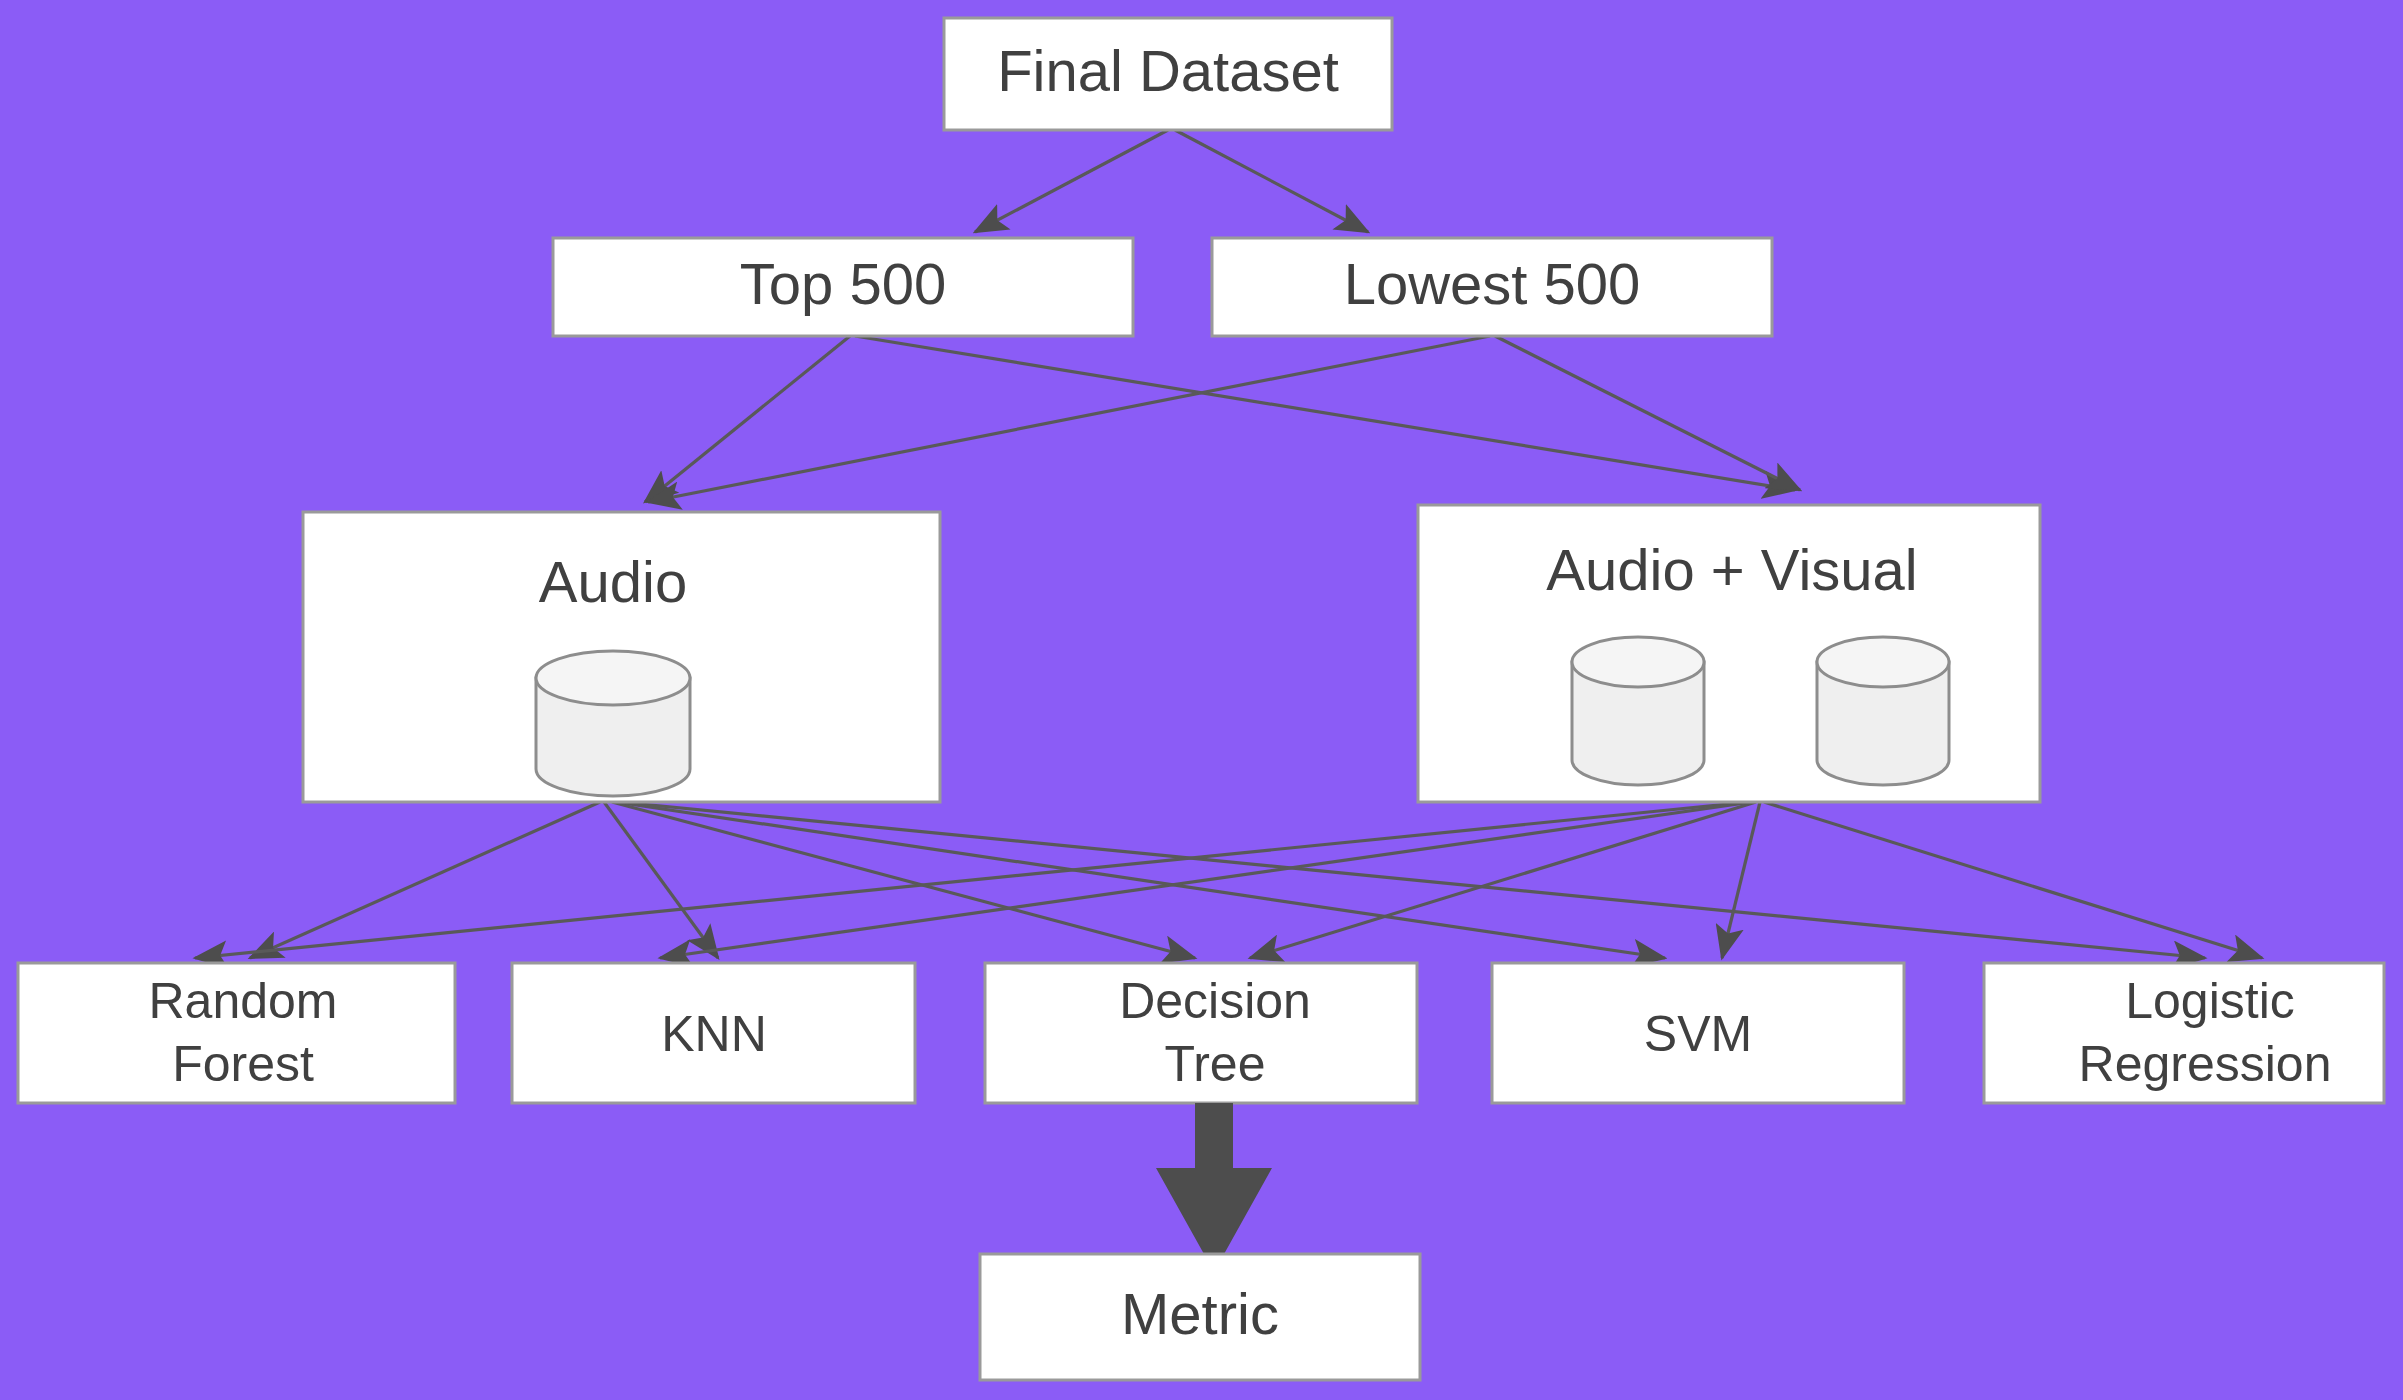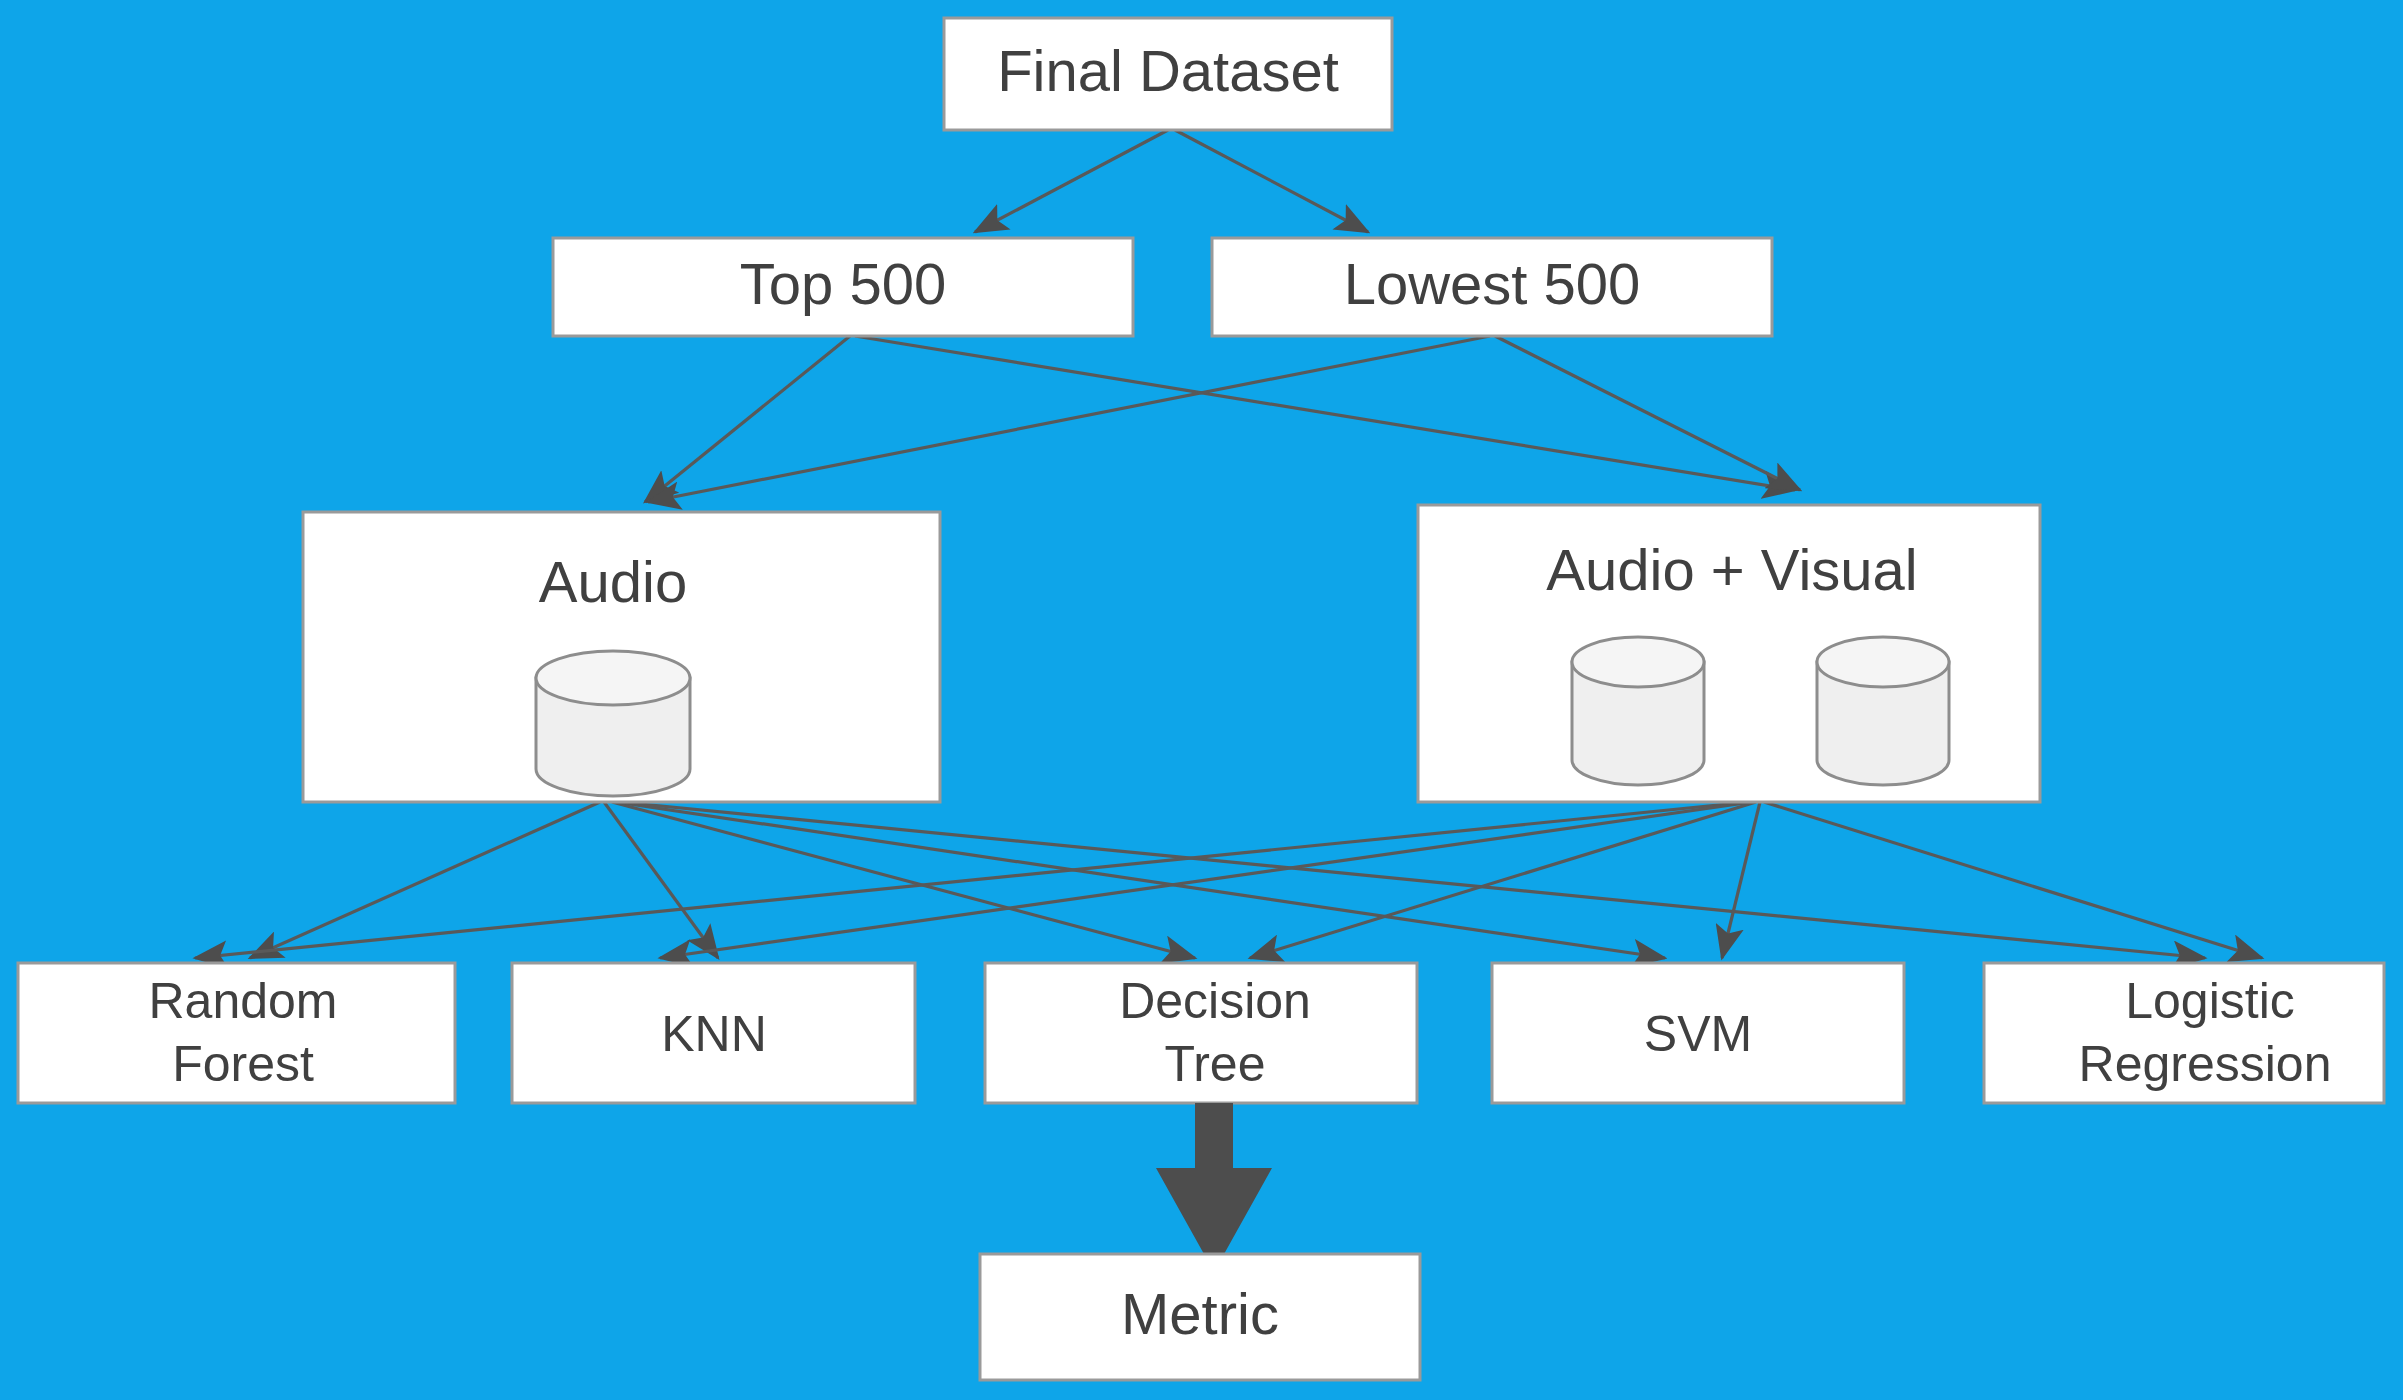--- a/index.html
+++ b/index.html
@@ -4,21 +4,21 @@
 <style>
   html, body {
     margin: 0;
     padding: 0;
     background: #ffffff;
   }
   #canvas-wrap {
     position: relative;
     width: 2403px;
     height: 1400px;
-    background: #0ea5e9;
+    background: #8b5cf6;
     overflow: hidden;
     font-family: "Liberation Sans", sans-serif;
   }
   svg#flow {
     position: absolute;
     left: 0;
     top: 0;
     width: 2403px;
     height: 1400px;
     display: block;

